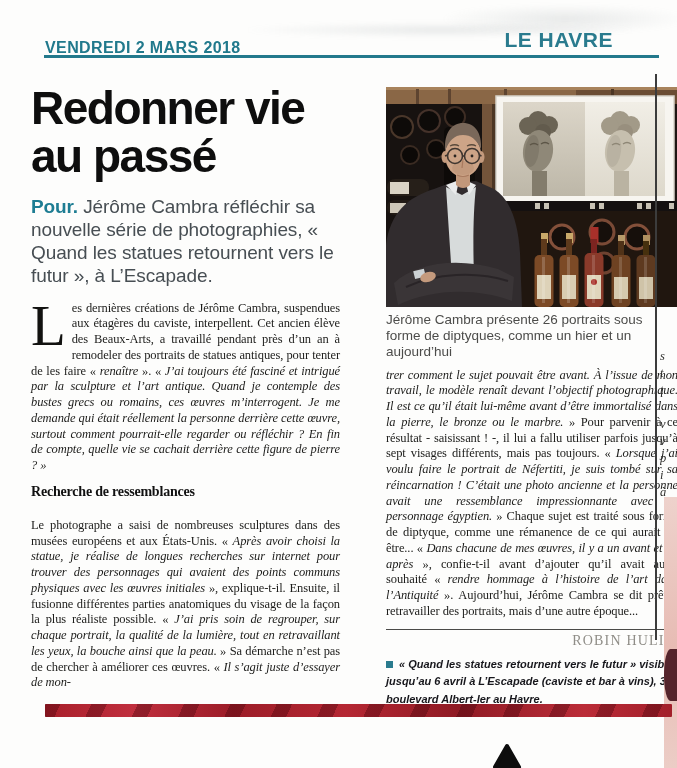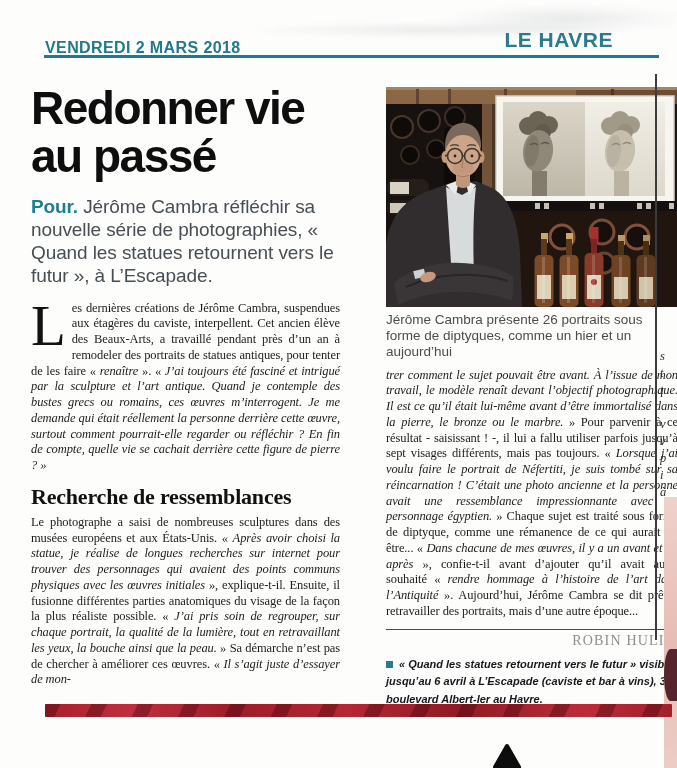--- a/index.html
+++ b/index.html
@@ -20,22 +20,22 @@
   
   .col-left{position:absolute;left:31px;top:84px;width:309px;}
   .headline{font-size:46px;line-height:1.05;font-weight:bold;color:#0e0e0e;
             letter-spacing:-1.5px;margin:0 0 15px 0;}
   .intro{font-size:19px;line-height:1.21;color:#474e53;margin:0 0 13px 0;letter-spacing:-.1px;}
   .kicker{color:#1e7d93;font-weight:bold;}
   .bodytext{font-family:"Liberation Serif",serif;font-size:12.5px;line-height:1.26;
             text-align:justify;color:#1c1c1a;letter-spacing:-.1px;margin:0;}
   .dropcap{float:left;font-family:"Liberation Serif",serif;font-size:57px;line-height:46px;
            padding:2px 6px 0 0;color:#121210;}
-  .subhead{font-family:"Liberation Serif",serif;font-size:22px;font-weight:bold;color:#111;
-           margin:10px 0 5px 0;letter-spacing:-.2px;}
+  .subhead{font-family:"Liberation Serif",serif;font-size:14px;font-weight:bold;color:#111;
+           margin:10px 0 18px 0;letter-spacing:-.2px;}
 
   
   .col-right{position:absolute;left:370px;top:87px;width:292px;margin-left:16px;}
   .photo{width:292px;height:220px;display:block;}
   .caption{font-size:13.5px;line-height:1.2;color:#4c4c4a;margin:5px 0 7px 0;}
   .divider-rule{border:0;border-top:1px solid #4a4a48;margin:9px 0 3px 0;}
   .byline{font-family:"Liberation Serif",serif;font-size:14px;letter-spacing:1.2px;
           color:#8f8d87;text-align:right;margin:0 2px 0 0;}
   .note{font-size:11px;font-weight:bold;line-height:1.62;color:#17171c;margin:7px 0 0 0;font-style:italic;}
   .bullet{display:inline-block;width:7px;height:7px;background:#2a7b8e;margin-right:6px;}

